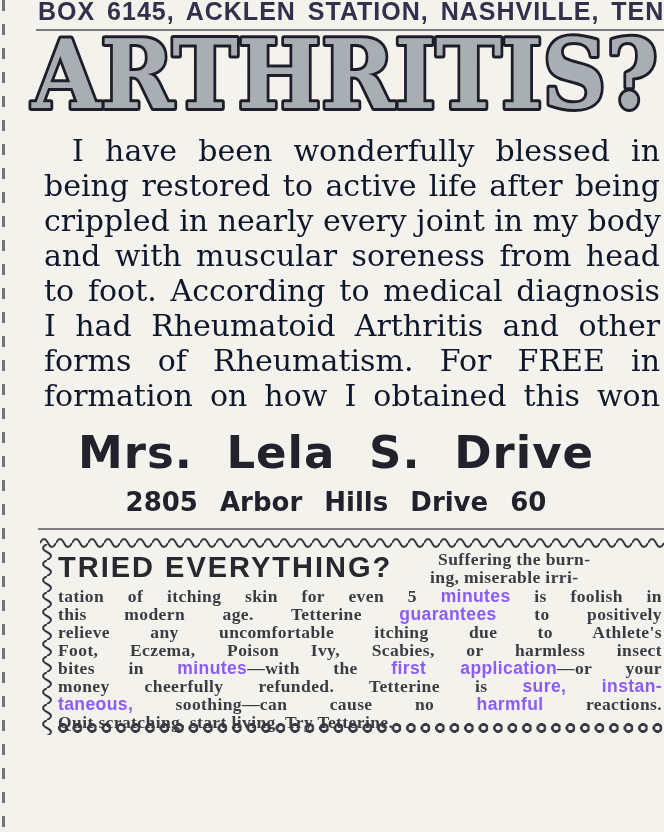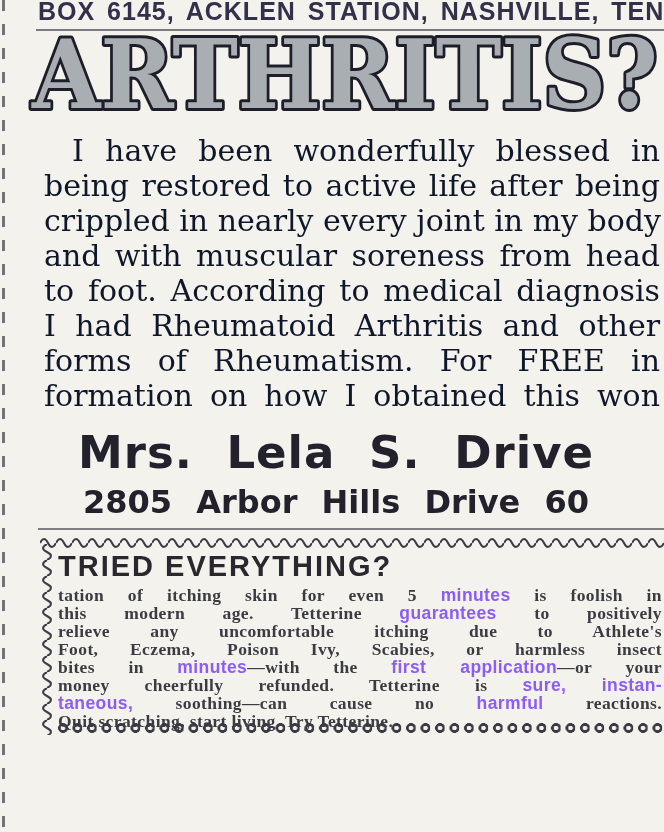--- a/index.html
+++ b/index.html
@@ -56,21 +56,21 @@
     margin-top: 14px;
     font-size: 45px;
     line-height: 52px;
     font-weight: bold;
     letter-spacing: 1px;
     word-spacing: 17px;
     white-space: nowrap;
   }
   .address-1 {
     margin-top: 2px;
-    font-size: 32px;
+    font-size: 26px;
     line-height: 42px;
     font-weight: bold;
     word-spacing: 13px;
     white-space: nowrap;
   }
   .address-2 {
     margin-top: 1px;
     font-size: 35px;
     line-height: 44px;
     font-weight: bold;
@@ -185,20 +185,24 @@
     <svg class="wavy-top">
       <rect x="0" y="0" width="640" height="14" fill="url(#wavyh)"></rect>
     </svg>
     <svg class="wavy-left">
       <rect x="0" y="0" width="14" height="191" fill="url(#wavyv)"></rect>
     </svg>
 
     <div class="tried-inner">
       <div class="tried-head-row">
         <div class="tried-heading">TRIED EVERYTHING?</div>
+        <div class="tried-intro">
+          <div class="line indent">Suffering the burn-</div>
+          <div class="line">ing, miserable irri-</div>
+        </div>
       </div>
       <div class="tried-lines">
         <div class="line small-text">tation of itching skin for even 5 <b>minutes</b> is foolish in</div>
         <div class="line small-text">this modern age. Tetterine <b>guarantees</b> to positively</div>
         <div class="line small-text">relieve any uncomfortable itching due to Athlete's</div>
         <div class="line small-text">Foot, Eczema, Poison Ivy, Scabies, or harmless insect</div>
         <div class="line small-text">bites in <b>minutes</b>—with the <b>first application</b>—or your</div>
         <div class="line small-text">money cheerfully refunded. Tetterine is <b>sure, instan-</b></div>
         <div class="line small-text"><b>taneous,</b> soothing—can cause no <b>harmful</b> reactions.</div>
         <div class="line small-text no-just">Quit scratching, start living. Try Tetterine.</div>

